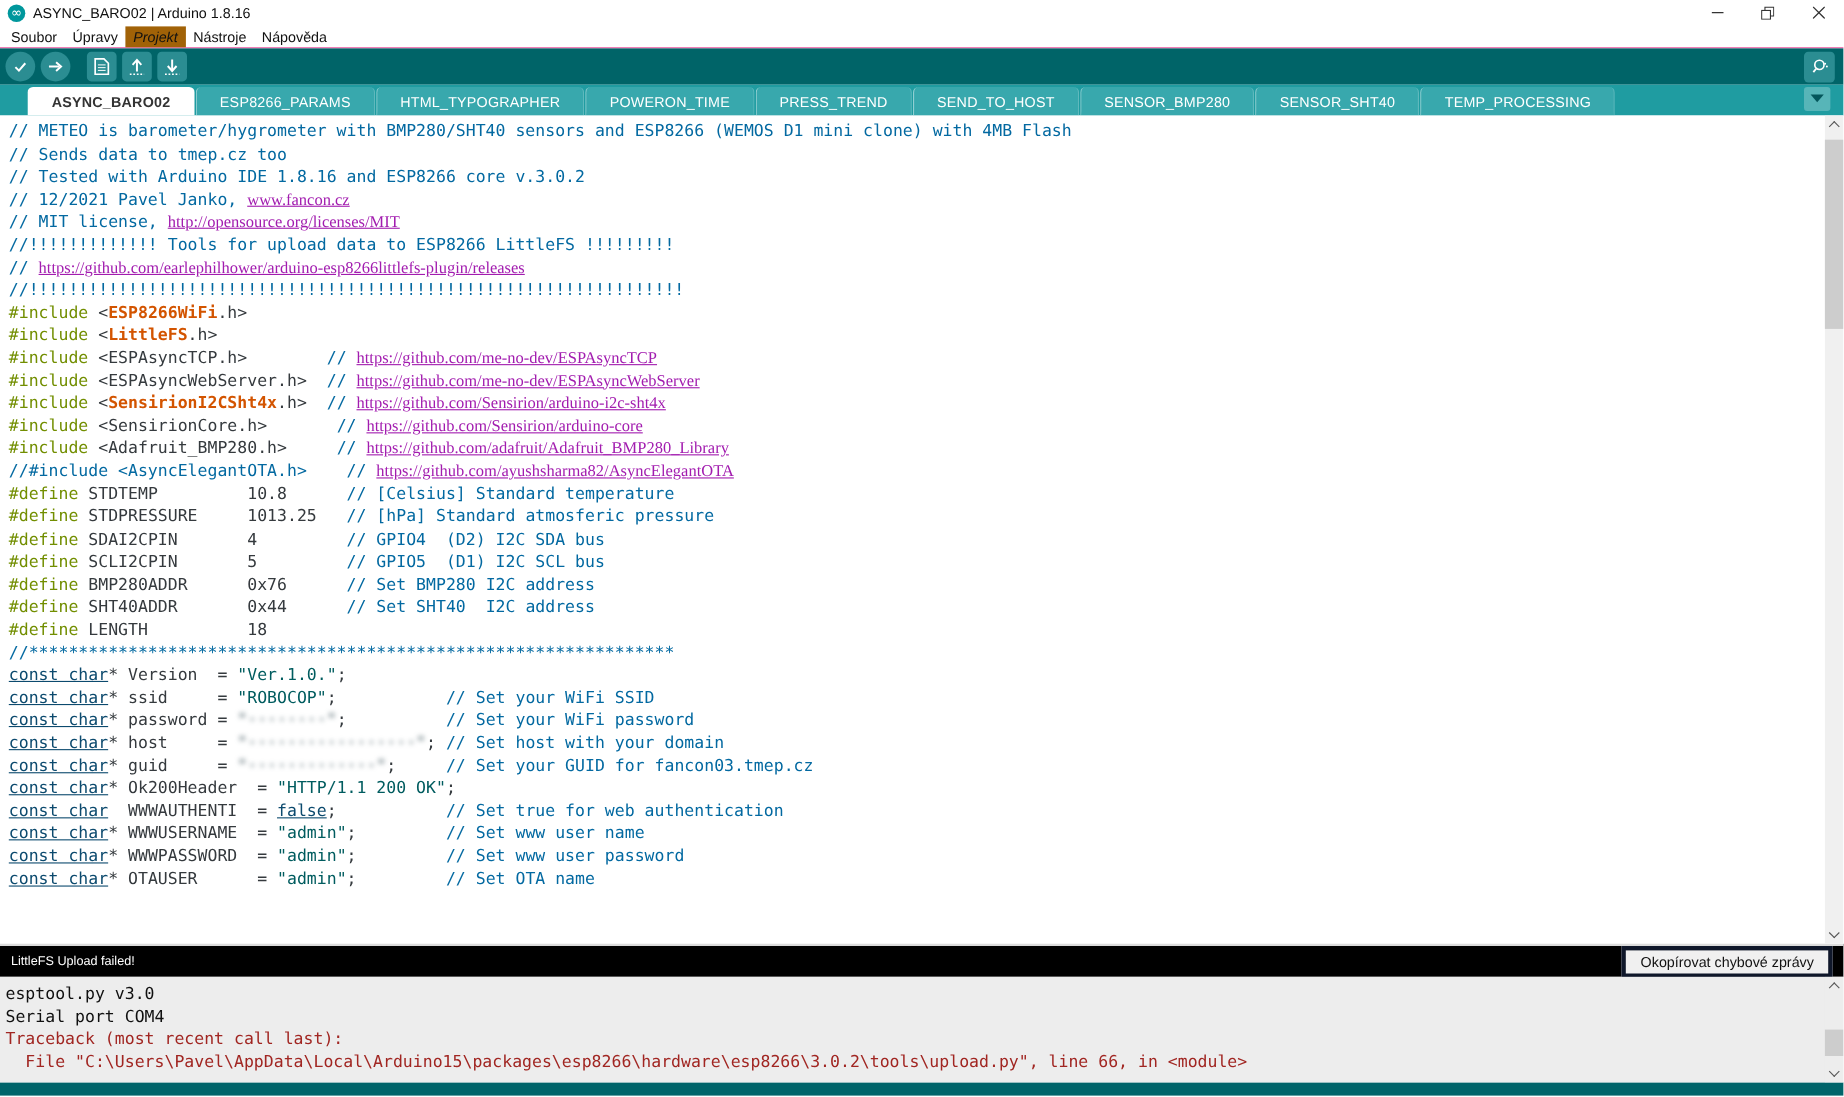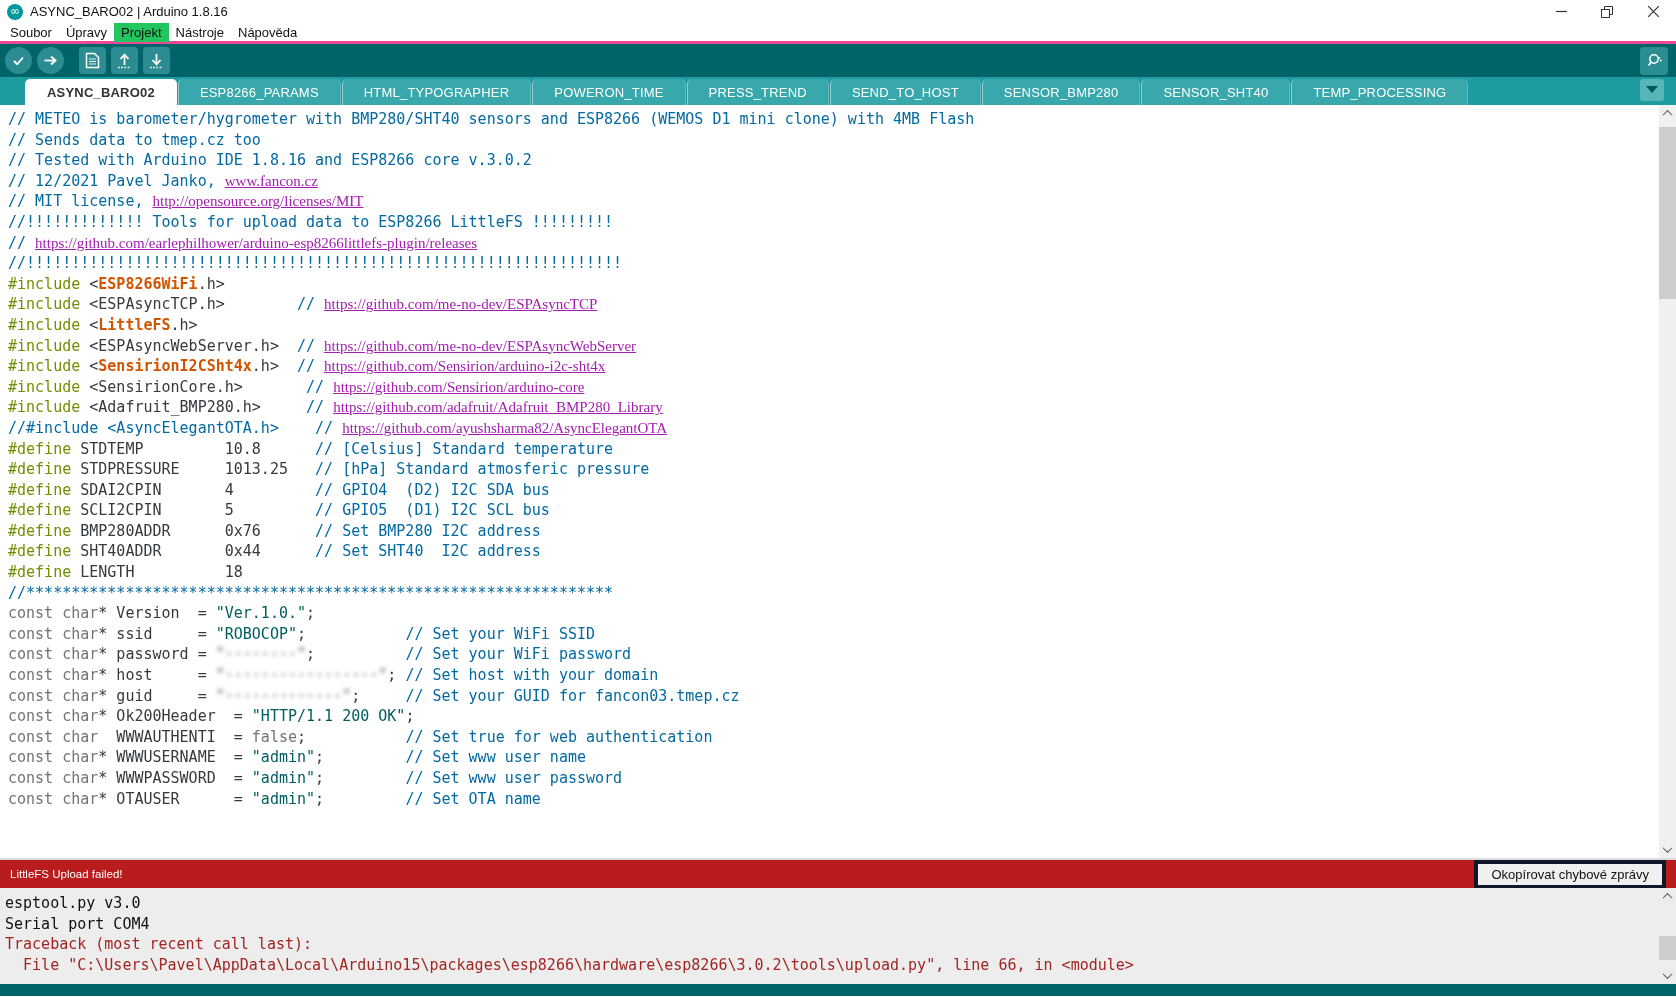--- a/index.html
+++ b/index.html
@@ -11,23 +11,23 @@
   .app-icon { width: 16px; height: 16px; border-radius: 50%; background: #00979C; color: #fff;
               font-size: 12px; line-height: 15px; text-align: center; margin-right: 7px;
               font-family: "DejaVu Sans", sans-serif; }
   .title-text { font-size: 13px; color: #111; }
   .win-controls { margin-left: auto; display: flex; height: 100%; }
   .win-btn { width: 46px; height: 100%; display: flex; align-items: center; justify-content: center; }
   .win-btn svg { display: block; }
 
   
   .menubar { height: 21px; display: flex; align-items: center; padding-left: 3px;
-             background: #fff; border-bottom: 3px solid #ec4899; }
+             background: #fff; border-bottom: 1px solid #ec4899; }
   .menu-item { font-size: 13px; color: #111; padding: 2px 7px; }
-  .menu-item.hl { background: #22c55e; }
+  .menu-item.hl { background: #a16207; font-style: italic; }
 
   
   .toolbar { height: 33px; background: #006468; display: flex; align-items: center;
              padding: 0 8px 0 5px; gap: 5px; }
   .tbtn { width: 27px; height: 27px; background: #2b8d92; display: flex; align-items: center;
           justify-content: center; }
   .tbtn.round { border-radius: 50%; }
   .tbtn.square { border-radius: 4px; }
   .tbtn.gap { margin-left: 10px; }
   .serial-btn { margin-left: auto; width: 28px; height: 28px; border-radius: 4px;
@@ -46,37 +46,37 @@
                    border-top: 7px solid #04565b; }
 
   
   .editor { position: relative; height: 753px; background: #fff; overflow: hidden; }
   .code { padding: 4px 20px 0 8px; font-family: "DejaVu Sans Mono", monospace;
           font-size: 15px; line-height: 20.6px; }
   .code-line { white-space: pre; height: 20.6px; }
   .com  { color: #0369a1; }
   .url  { color: #a21caf; text-decoration: underline; font-family: Liberation Serif, serif; }
   .pre  { color: #728E00; }
-  .kw   { color: #737373; }
+  .kw   { color: #0c4a6e; text-decoration: underline; }
   .lit  { color: #D35400; font-weight: bold; }
   .str  { color: #005C5F; }
   .strblur { color: #3d545c; filter: blur(2.3px); }
   .pln  { color: #353a3e; }
 
   
   .vscroll { position: absolute; top: 0; right: 0; bottom: 0; width: 17px; background: #f0f0f0; }
   .sb-arrow { position: absolute; left: 0; width: 17px; height: 17px; display: flex;
               align-items: center; justify-content: center; }
   .chev { width: 7px; height: 7px; border-left: 1.6px solid #555; border-top: 1.6px solid #555; }
   .chev.up { transform: rotate(45deg) translate(1px,1px); }
   .chev.down { transform: rotate(225deg) translate(1px,1px); }
   .sb-thumb { position: absolute; left: 0; width: 17px; background: #cdcdcd; }
 
   
-  .errorbar { height: 30px; background: #b91c1c; border-top: 2px solid #dcdcdc;
+  .errorbar { height: 30px; background: #000000; border-top: 2px solid #dcdcdc;
               display: flex; align-items: center; padding: 0 10px; }
   .error-msg { color: #fff; font-size: 11.5px; }
   .error-btn { margin-left: auto; background: #f0f0f0; border: 4px solid #0f172a;
                font-size: 13px; color: #111; padding: 3px 13px; font-family: Liberation Sans, sans-serif; }
 
   
   .console { position: relative; height: 96px; background: #ededed; overflow: hidden; }
   .console-text { padding: 5px 20px 0 5px; font-family: "DejaVu Sans Mono", monospace;
                   font-size: 15px; line-height: 20.5px; }
   .console-line { white-space: pre; }
@@ -182,22 +182,22 @@
   <div class="code" id="code">
       <div class="code-line"><span class="com">// METEO is barometer/hygrometer with BMP280/SHT40 sensors and ESP8266 (WEMOS D1 mini clone) with 4MB Flash</span></div>
       <div class="code-line"><span class="com">// Sends data to tmep.cz too</span></div>
       <div class="code-line"><span class="com">// Tested with Arduino IDE 1.8.16 and ESP8266 core v.3.0.2</span></div>
       <div class="code-line"><span class="com">// 12/2021 Pavel Janko, </span><span class="url">www.fancon.cz</span></div>
       <div class="code-line"><span class="com">// MIT license, </span><span class="url">http://opensource.org/licenses/MIT</span></div>
       <div class="code-line"><span class="com">//!!!!!!!!!!!!! Tools for upload data to ESP8266 LittleFS !!!!!!!!!</span></div>
       <div class="code-line"><span class="com">// </span><span class="url">https://github.com/earlephilhower/arduino-esp8266littlefs-plugin/releases</span></div>
       <div class="code-line"><span class="com">//!!!!!!!!!!!!!!!!!!!!!!!!!!!!!!!!!!!!!!!!!!!!!!!!!!!!!!!!!!!!!!!!!!</span></div>
       <div class="code-line"><span class="pre">#include</span><span class="pln"> &lt;</span><span class="lit">ESP8266WiFi</span><span class="pln">.h&gt;</span></div>
+      <div class="code-line"><span class="pre">#include</span><span class="pln"> &lt;</span><span class="lit">LittleFS</span><span class="pln">.h&gt;</span></div>
       <div class="code-line"><span class="pre">#include</span><span class="pln"> &lt;ESPAsyncTCP.h&gt;        </span><span class="com">// </span><span class="url">https://github.com/me-no-dev/ESPAsyncTCP</span></div>
-      <div class="code-line"><span class="pre">#include</span><span class="pln"> &lt;</span><span class="lit">LittleFS</span><span class="pln">.h&gt;</span></div>
       <div class="code-line"><span class="pre">#include</span><span class="pln"> &lt;ESPAsyncWebServer.h&gt;  </span><span class="com">// </span><span class="url">https://github.com/me-no-dev/ESPAsyncWebServer</span></div>
       <div class="code-line"><span class="pre">#include</span><span class="pln"> &lt;</span><span class="lit">SensirionI2CSht4x</span><span class="pln">.h&gt;  </span><span class="com">// </span><span class="url">https://github.com/Sensirion/arduino-i2c-sht4x</span></div>
       <div class="code-line"><span class="pre">#include</span><span class="pln"> &lt;SensirionCore.h&gt;       </span><span class="com">// </span><span class="url">https://github.com/Sensirion/arduino-core</span></div>
       <div class="code-line"><span class="pre">#include</span><span class="pln"> &lt;Adafruit_BMP280.h&gt;     </span><span class="com">// </span><span class="url">https://github.com/adafruit/Adafruit_BMP280_Library</span></div>
       <div class="code-line"><span class="com">//#include &lt;AsyncElegantOTA.h&gt;    </span><span class="com">// </span><span class="url">https://github.com/ayushsharma82/AsyncElegantOTA</span></div>
       <div class="code-line"><span class="pre">#define</span><span class="pln"> STDTEMP         10.8      </span><span class="com">// [Celsius] Standard temperature</span></div>
       <div class="code-line"><span class="pre">#define</span><span class="pln"> STDPRESSURE     1013.25   </span><span class="com">// [hPa] Standard atmosferic pressure</span></div>
       <div class="code-line"><span class="pre">#define</span><span class="pln"> SDAI2CPIN       4         </span><span class="com">// GPIO4  (D2) I2C SDA bus</span></div>
       <div class="code-line"><span class="pre">#define</span><span class="pln"> SCLI2CPIN       5         </span><span class="com">// GPIO5  (D1) I2C SCL bus</span></div>
       <div class="code-line"><span class="pre">#define</span><span class="pln"> BMP280ADDR      0x76      </span><span class="com">// Set BMP280 I2C address</span></div>

